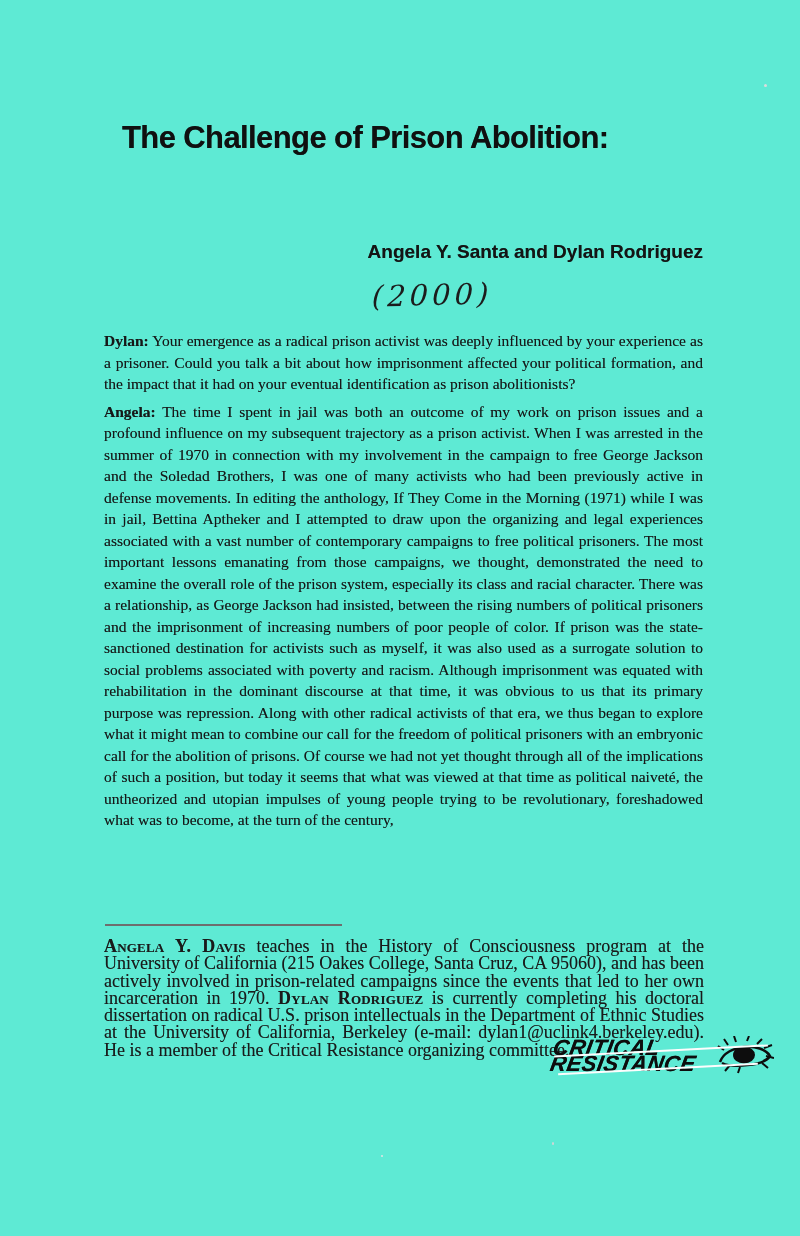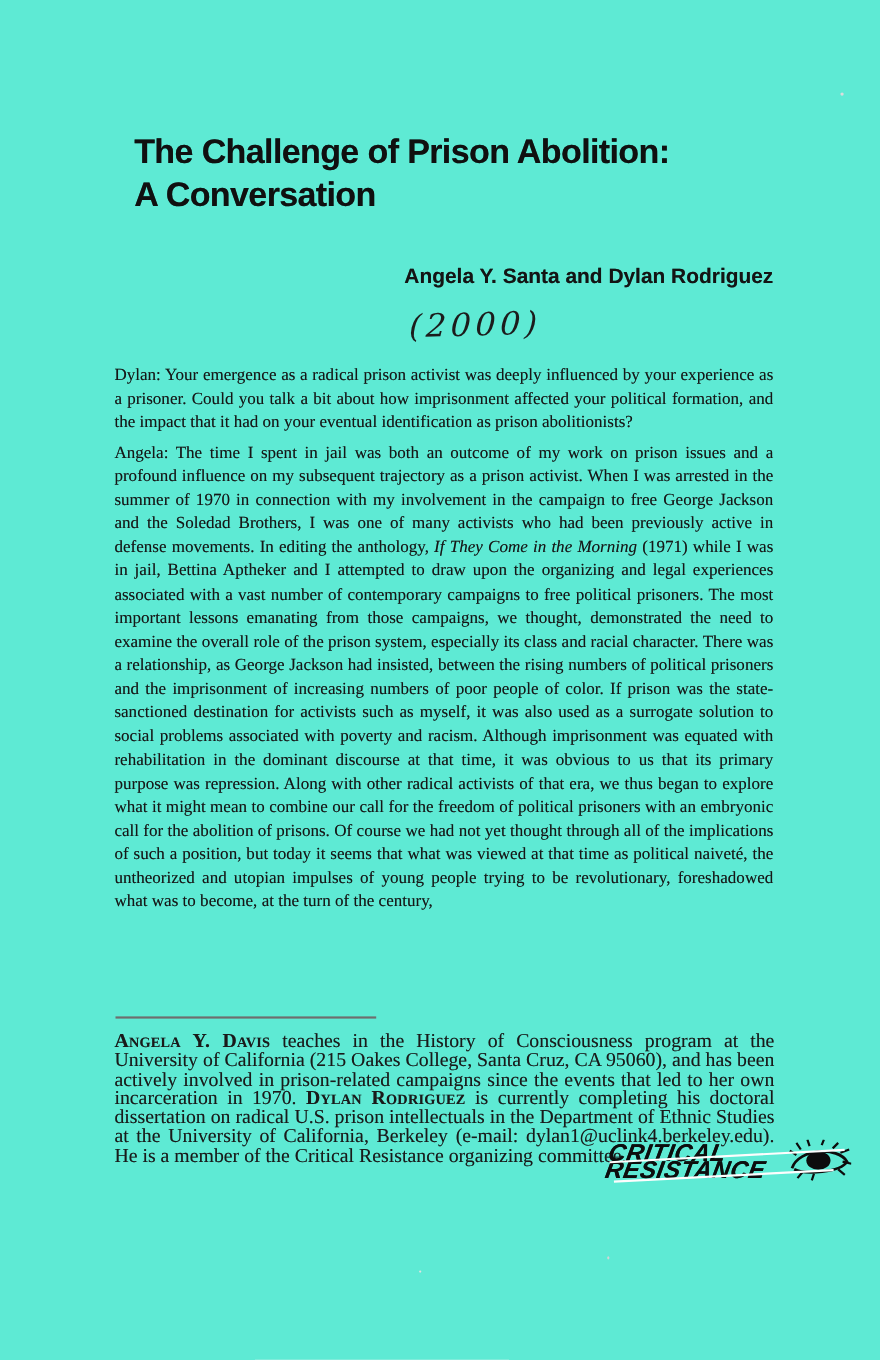--- a/index.html
+++ b/index.html
@@ -54,22 +54,22 @@
   
   .dialogue {
     position: absolute; left: 104px; top: 330px; width: 599px;
     font-size: 15.5px; line-height: 21.5px;
     text-align: justify;
     color: #171717;
     text-shadow: 0 0 0.5px rgba(0,0,0,0.45);
   }
   .dialogue p { margin: 0; }
   .dialogue p + p { margin-top: 6px; }
-  .speaker { font-weight: normal; }
-  .book-title { font-style: italic; }
+  .speaker { font-weight: bold; }
+  .book-title { }
   
   .footnote-rule {
     position: absolute; left: 105px; top: 924px;
     width: 237px; height: 2px;
     background: #6e6e6e;
   }
   .footnote {
     position: absolute; left: 104px; top: 938px; width: 600px;
     font-size: 18px; line-height: 17.3px;
     text-align: justify;
@@ -117,21 +117,20 @@
   .speck2 { left: 552px; top: 1142px; width: 2px; height: 3px; background:#d5d5d5; }
   .speck3 { left: 381px; top: 1155px; width: 2px; height: 2px; background:#e3e3e3; }
 </style>
 </head>
 <body>
 
 <div class="sheet">
 
   <h1 class="title">
     <div>The Challenge of Prison Abolition:</div>
-    <div>A Conversation</div>
   </h1>
 
   <div class="byline">Angela Y. Santa and Dylan Rodriguez</div>
 
   <div class="year">
     <span>(2000)</span>
   </div>
 
   <div class="dialogue">
     <p><span class="speaker">Dylan:</span><span> Your emergence as a radical prison activist was deeply influenced by your experience as a prisoner. Could you talk a bit about how imprisonment affected your political formation, and the impact that it had on your eventual identification as prison abolitionists?</span></p>

